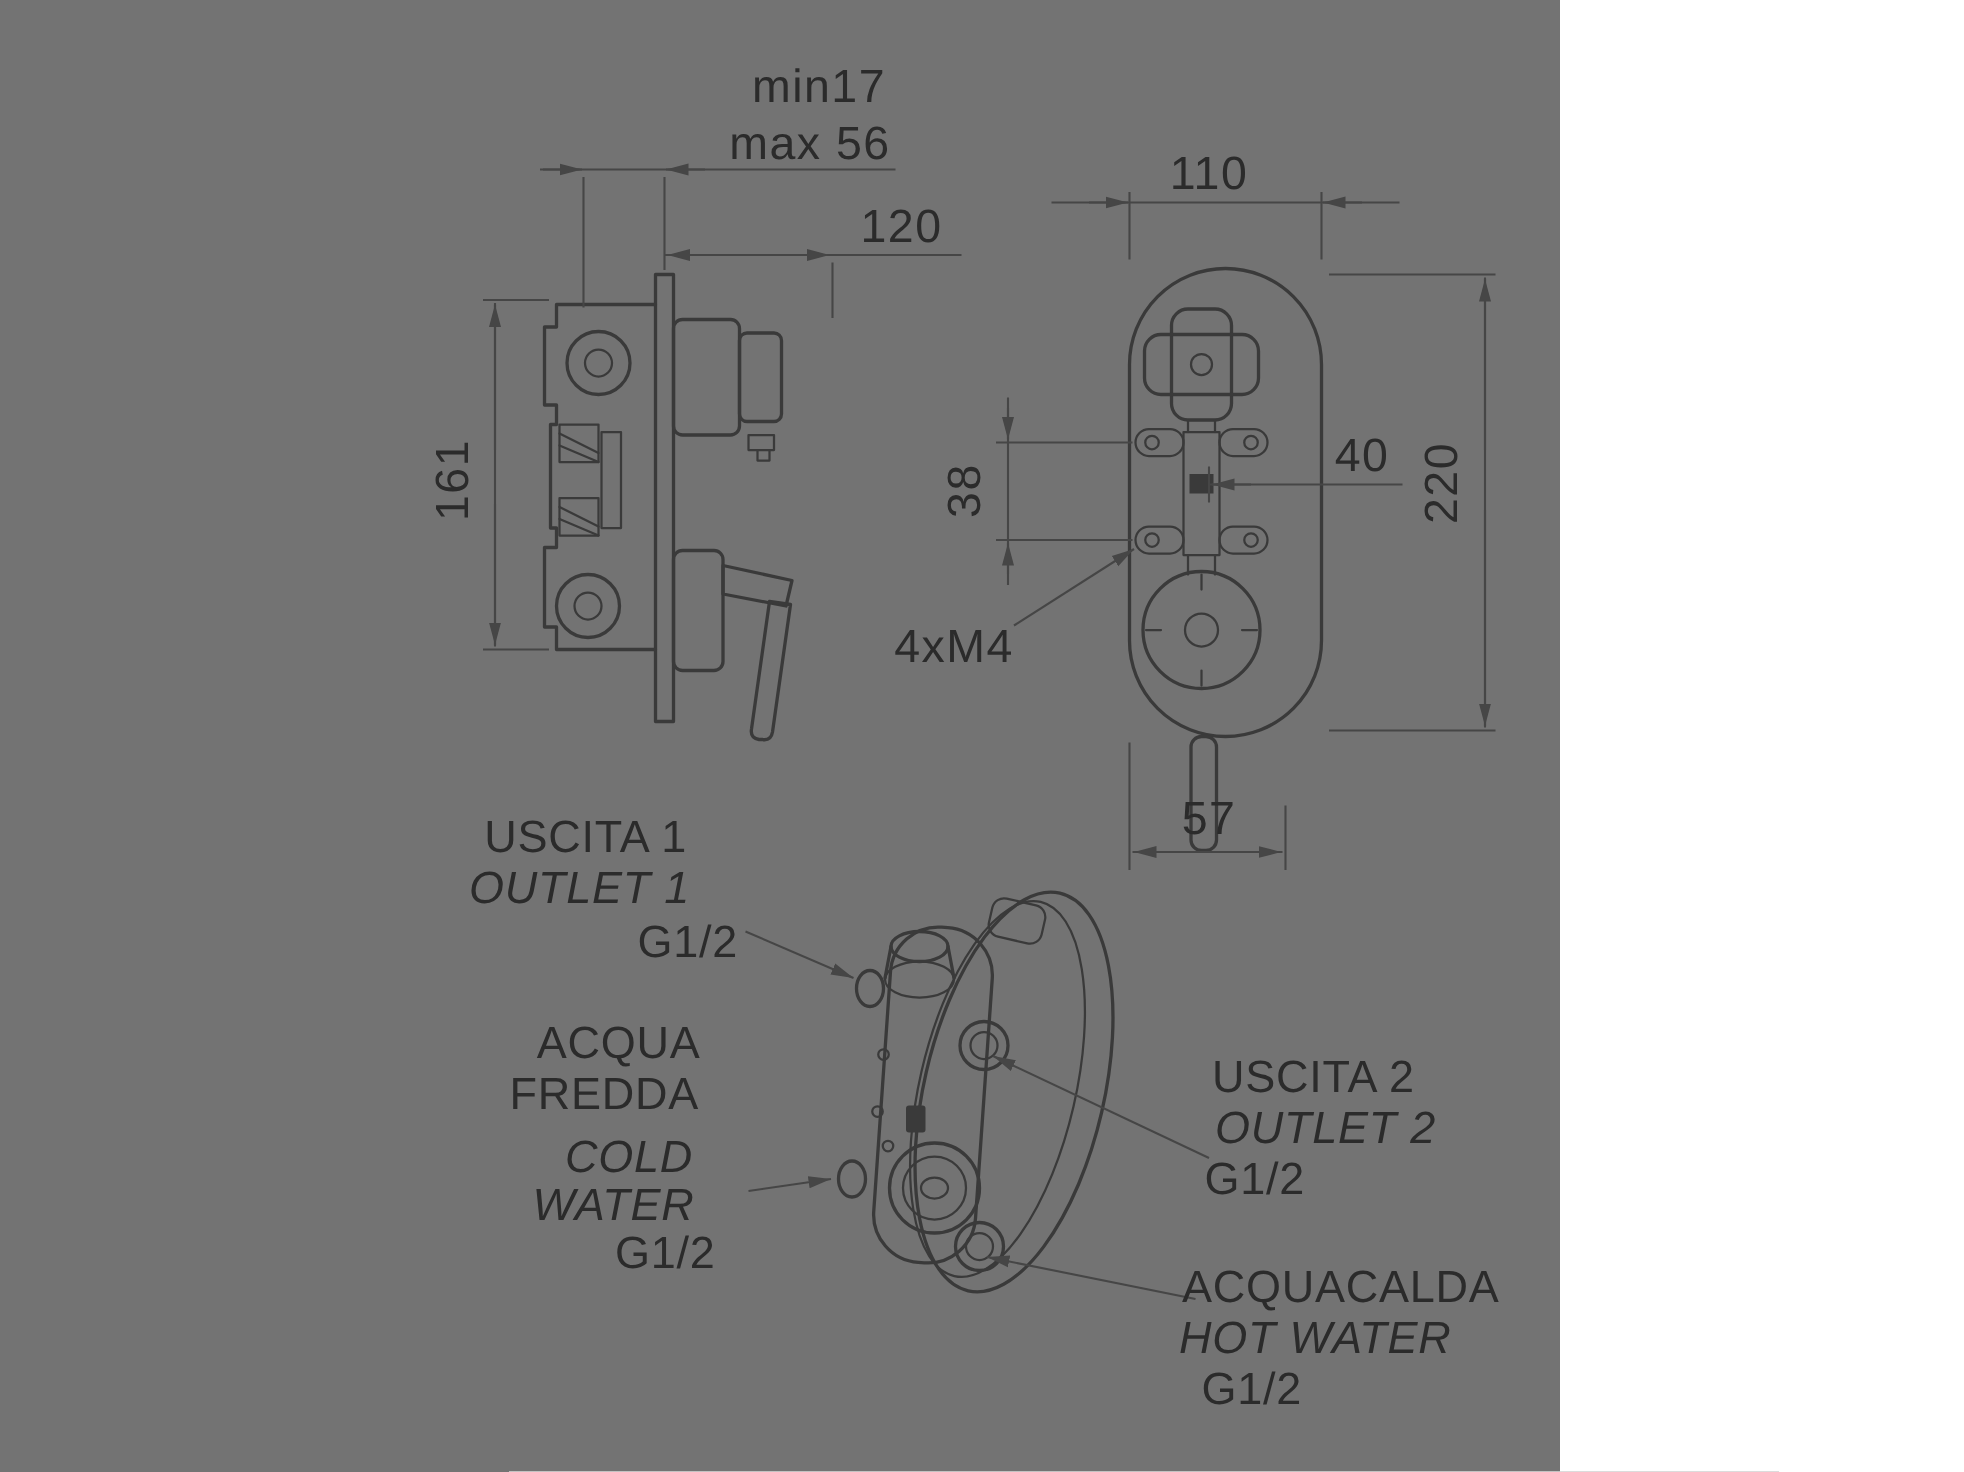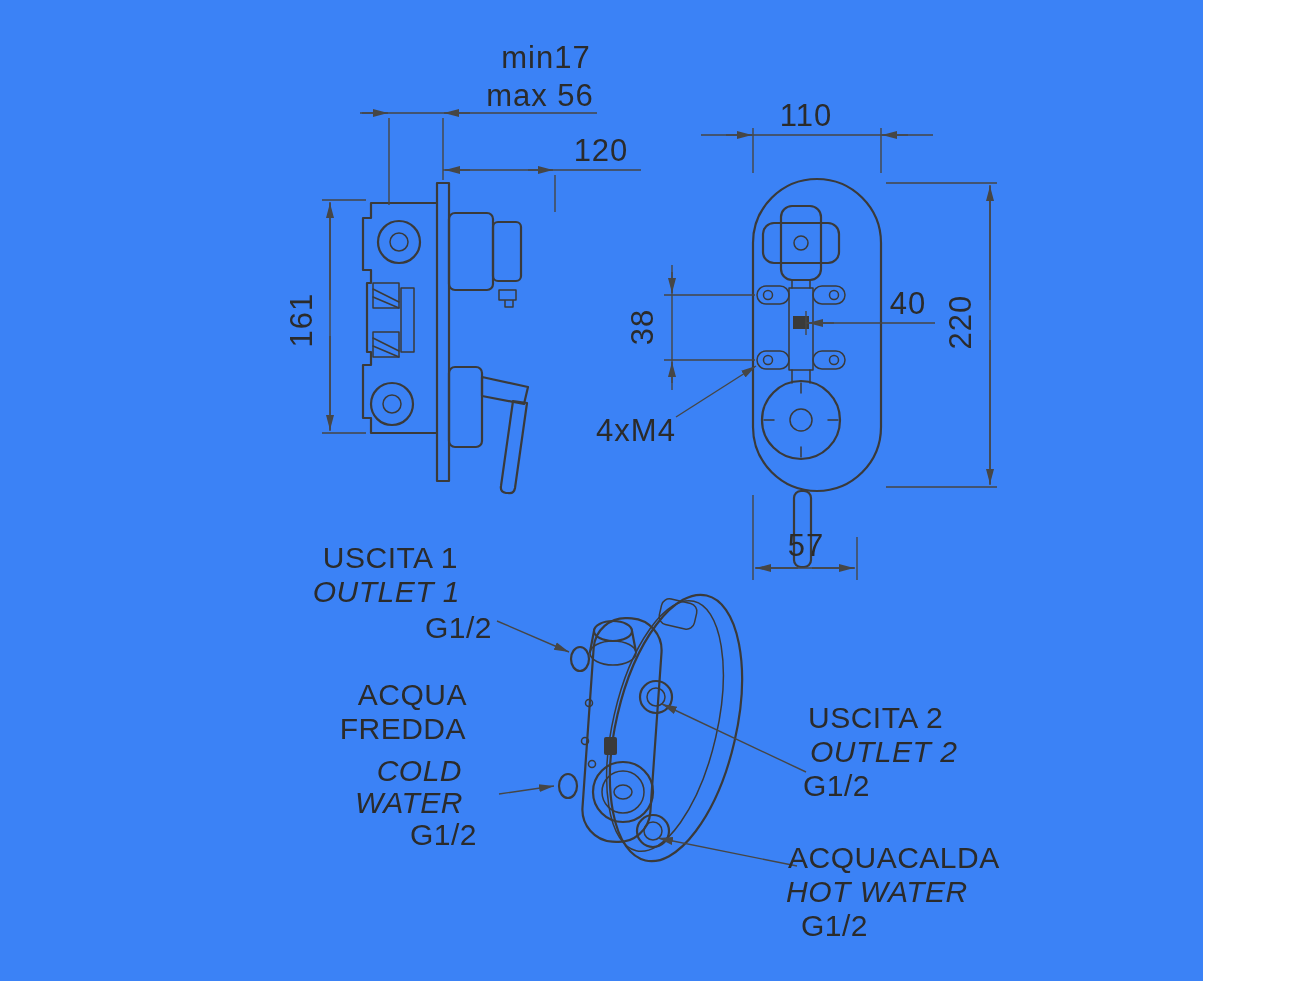--- a/index.html
+++ b/index.html
@@ -1,16 +1,16 @@
 <!DOCTYPE html>
 <html><head>
 <meta charset="utf-8">
 <style>
   html,body{margin:0;padding:0;background:#ffffff;}
-  .canvas{position:relative;width:1203px;height:981px;background:#3b82f6;overflow:hidden;}
+  .canvas{position:relative;width:1040px;height:981px;background:#737373;overflow:hidden;}
   svg{display:block;}
   .st0{fill:none;stroke:#3a3a3a;stroke-width:2.2;stroke-linejoin:round;stroke-linecap:round;}
   .st1{fill:none;stroke:#3a3a3a;stroke-width:1.5;stroke-linejoin:round;stroke-linecap:round;}
   .dml{fill:none;stroke:#464646;stroke-width:1.4;}
   .arr{marker-end:url(#ah);}
   .fillmark{fill:#3a3a3a;stroke:none;}
   text{font-family:"Liberation Sans",sans-serif;fill:#2b2b2b;}
   .dim{font-size:31px;letter-spacing:1px;}
   .lbl{font-size:30px;letter-spacing:.5px;}
   .ital{font-style:italic;}

